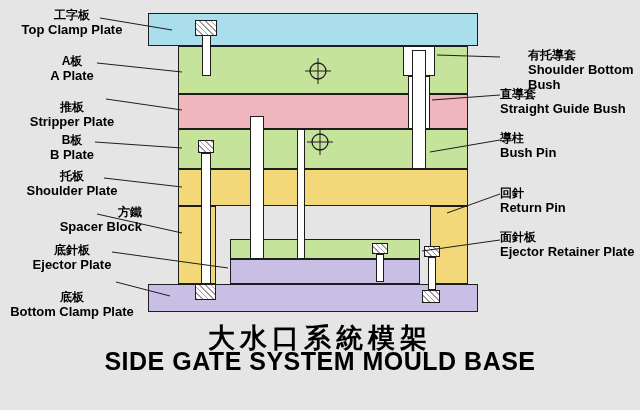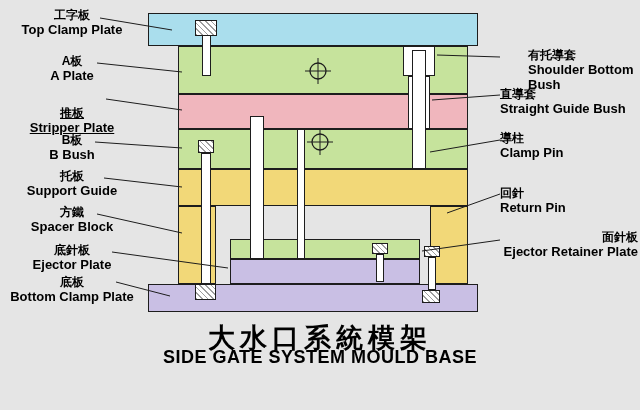--- a/index.html
+++ b/index.html
@@ -21,21 +21,21 @@
   .label.right { left:500px; width:138px; text-align:left; }
   .label .zh { font-weight:bold; font-size:12px; }
   .label .en { font-weight:bold; font-size:13px; }
   .overlay { position:absolute; left:0; top:0; width:640px; height:410px; pointer-events:none; }
   .title-zh {
     position:absolute; left:0; top:320px; width:640px; text-align:center;
     font-weight:bold; font-size:27px; letter-spacing:5px;
   }
   .title-en {
     position:absolute; left:0; top:347px; width:640px; text-align:center;
-    font-weight:bold; font-size:18px; letter-spacing:0.5px;
+    font-weight:bold; font-size:25px; letter-spacing:0.5px;
   }
 </style>
 </head>
 <body>
 
 <div class="stage">
 
   <div class="plate" style="left: 148px; top: 13px; width: 330px; height: 33px; background-color: rgb(170, 222, 237);"></div>
   <div class="plate" style="left: 178px; top: 46px; width: 290px; height: 48px; background-color: rgb(198, 227, 156);"></div>
   <div class="plate" style="left: 178px; top: 94px; width: 290px; height: 35px; background-color: rgb(240, 182, 189);"></div>
@@ -94,62 +94,62 @@
   </svg>
 
   <div class="label left" style="top:8px;">
     <div class="zh">工字板</div>
     <div class="en">Top Clamp Plate</div>
   </div>
   <div class="label left" style="top:54px;">
     <div class="zh">A板</div>
     <div class="en">A Plate</div>
   </div>
-  <div class="label left" style="top:106px;text-decoration:underline;">
+  <div class="label left" style="top:100px;">
     <div class="zh">推板</div>
     <div class="en">Stripper Plate</div>
   </div>
   <div class="label left" style="top:133px;">
     <div class="zh">B板</div>
-    <div class="en">B Bush</div>
+    <div class="en">B Plate</div>
   </div>
   <div class="label left" style="top:169px;">
     <div class="zh">托板</div>
-    <div class="en">Support Guide</div>
+    <div class="en">Shoulder Plate</div>
   </div>
-  <div class="label left" style="top:205px;">
+  <div class="label left" style="top:205px;text-align:right;">
     <div class="zh">方鐵</div>
     <div class="en">Spacer Block</div>
   </div>
   <div class="label left" style="top:243px;">
     <div class="zh">底針板</div>
     <div class="en">Ejector Plate</div>
   </div>
-  <div class="label left" style="top:275px;">
+  <div class="label left" style="top:290px;">
     <div class="zh">底板</div>
     <div class="en">Bottom Clamp Plate</div>
   </div>
 
   <div class="label right" style="top:48px;margin-left:28px;">
     <div class="zh">有托導套</div>
     <div class="en">Shoulder Bottom Bush</div>
   </div>
   <div class="label right" style="top:87px;">
     <div class="zh">直導套</div>
     <div class="en">Straight Guide Bush</div>
   </div>
   <div class="label right" style="top:131px;">
     <div class="zh">導柱</div>
-    <div class="en">Clamp Pin</div>
+    <div class="en">Bush Pin</div>
   </div>
   <div class="label right" style="top:186px;">
     <div class="zh">回針</div>
     <div class="en">Return Pin</div>
   </div>
-  <div class="label right" style="top:230px;text-align:right;">
+  <div class="label right" style="top:230px;">
     <div class="zh">面針板</div>
     <div class="en">Ejector Retainer Plate</div>
   </div>
 
   <div class="title-zh">大水口系統模架</div>
   <div class="title-en">SIDE GATE SYSTEM MOULD BASE</div>
 
 </div>
 
 </body></html>

